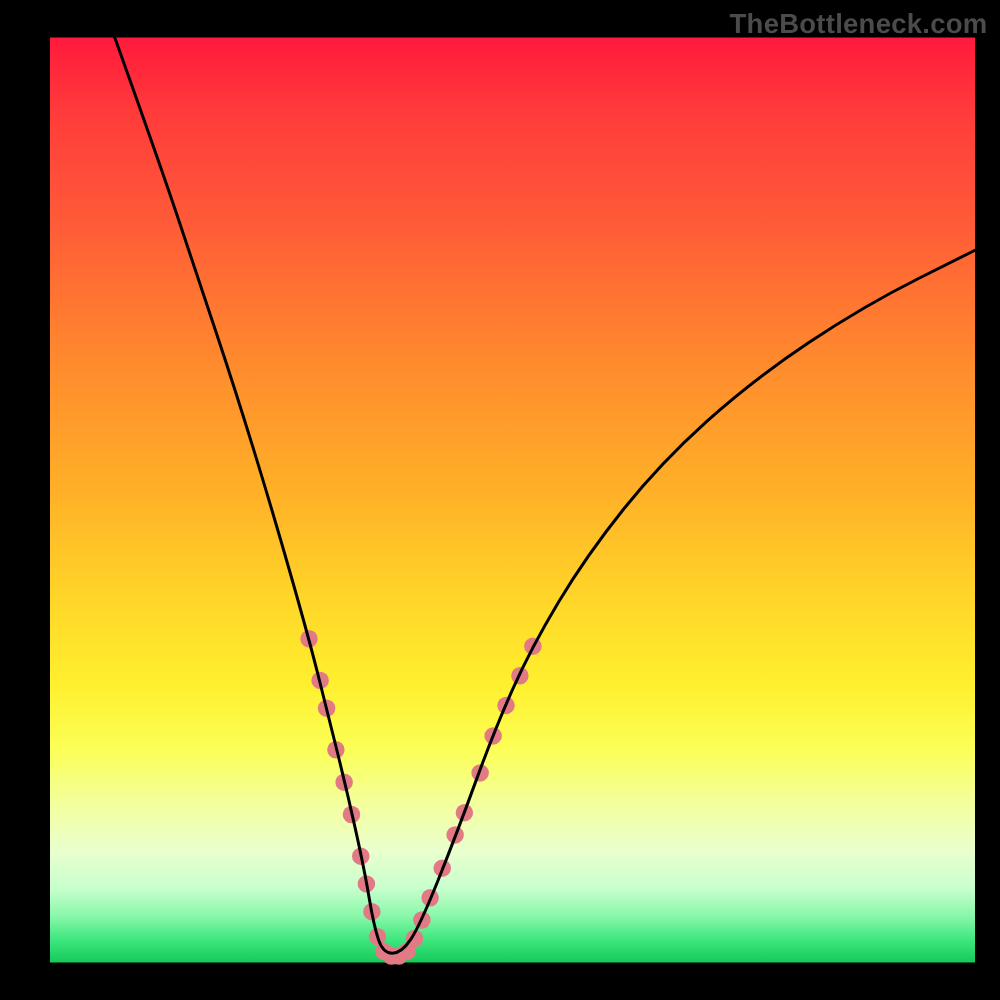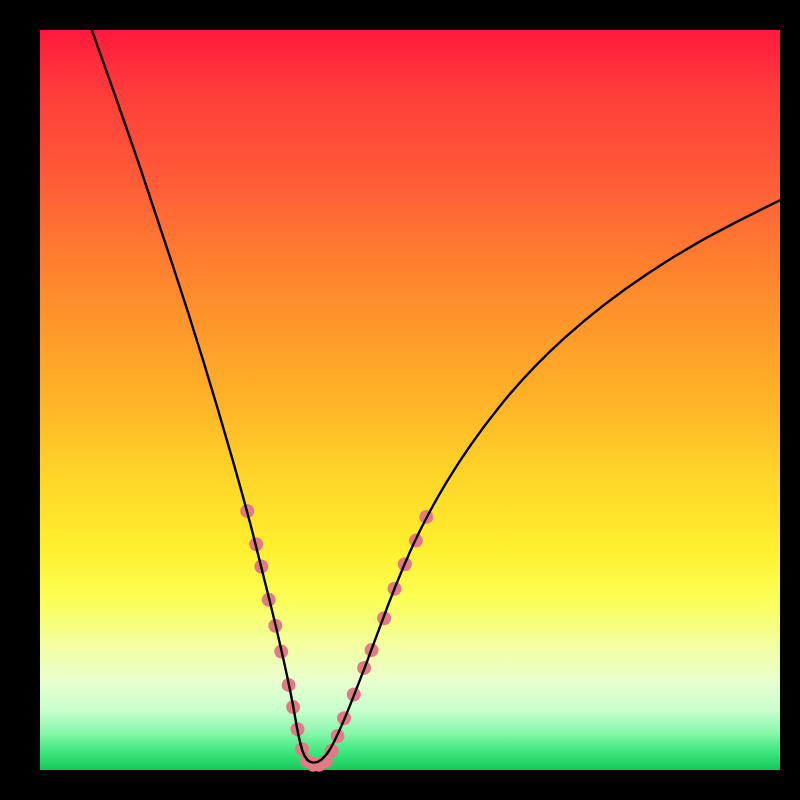--- a/index.html
+++ b/index.html
@@ -55,20 +55,21 @@
     left: 0; top: 0;
     width: 740px;
     height: 740px;
     overflow: visible;
   }
 </style>
 </head>
 <body>
 
 <div class="frame">
+  <div class="watermark">TheBottleneck.com</div>
   <div class="plot">
     <svg class="curve" viewBox="0 0 740 740">
       <g id="markers-g">
           <circle cx="207.2" cy="481.0" r="7" fill="#e27a85"></circle>
           <circle cx="216.1" cy="514.3" r="7" fill="#e27a85"></circle>
           <circle cx="221.3" cy="536.5" r="7" fill="#e27a85"></circle>
           <circle cx="228.7" cy="569.8" r="7" fill="#e27a85"></circle>
           <circle cx="235.3" cy="595.7" r="7" fill="#e27a85"></circle>
           <circle cx="241.2" cy="621.6" r="7" fill="#e27a85"></circle>
           <circle cx="248.6" cy="654.9" r="7" fill="#e27a85"></circle>

